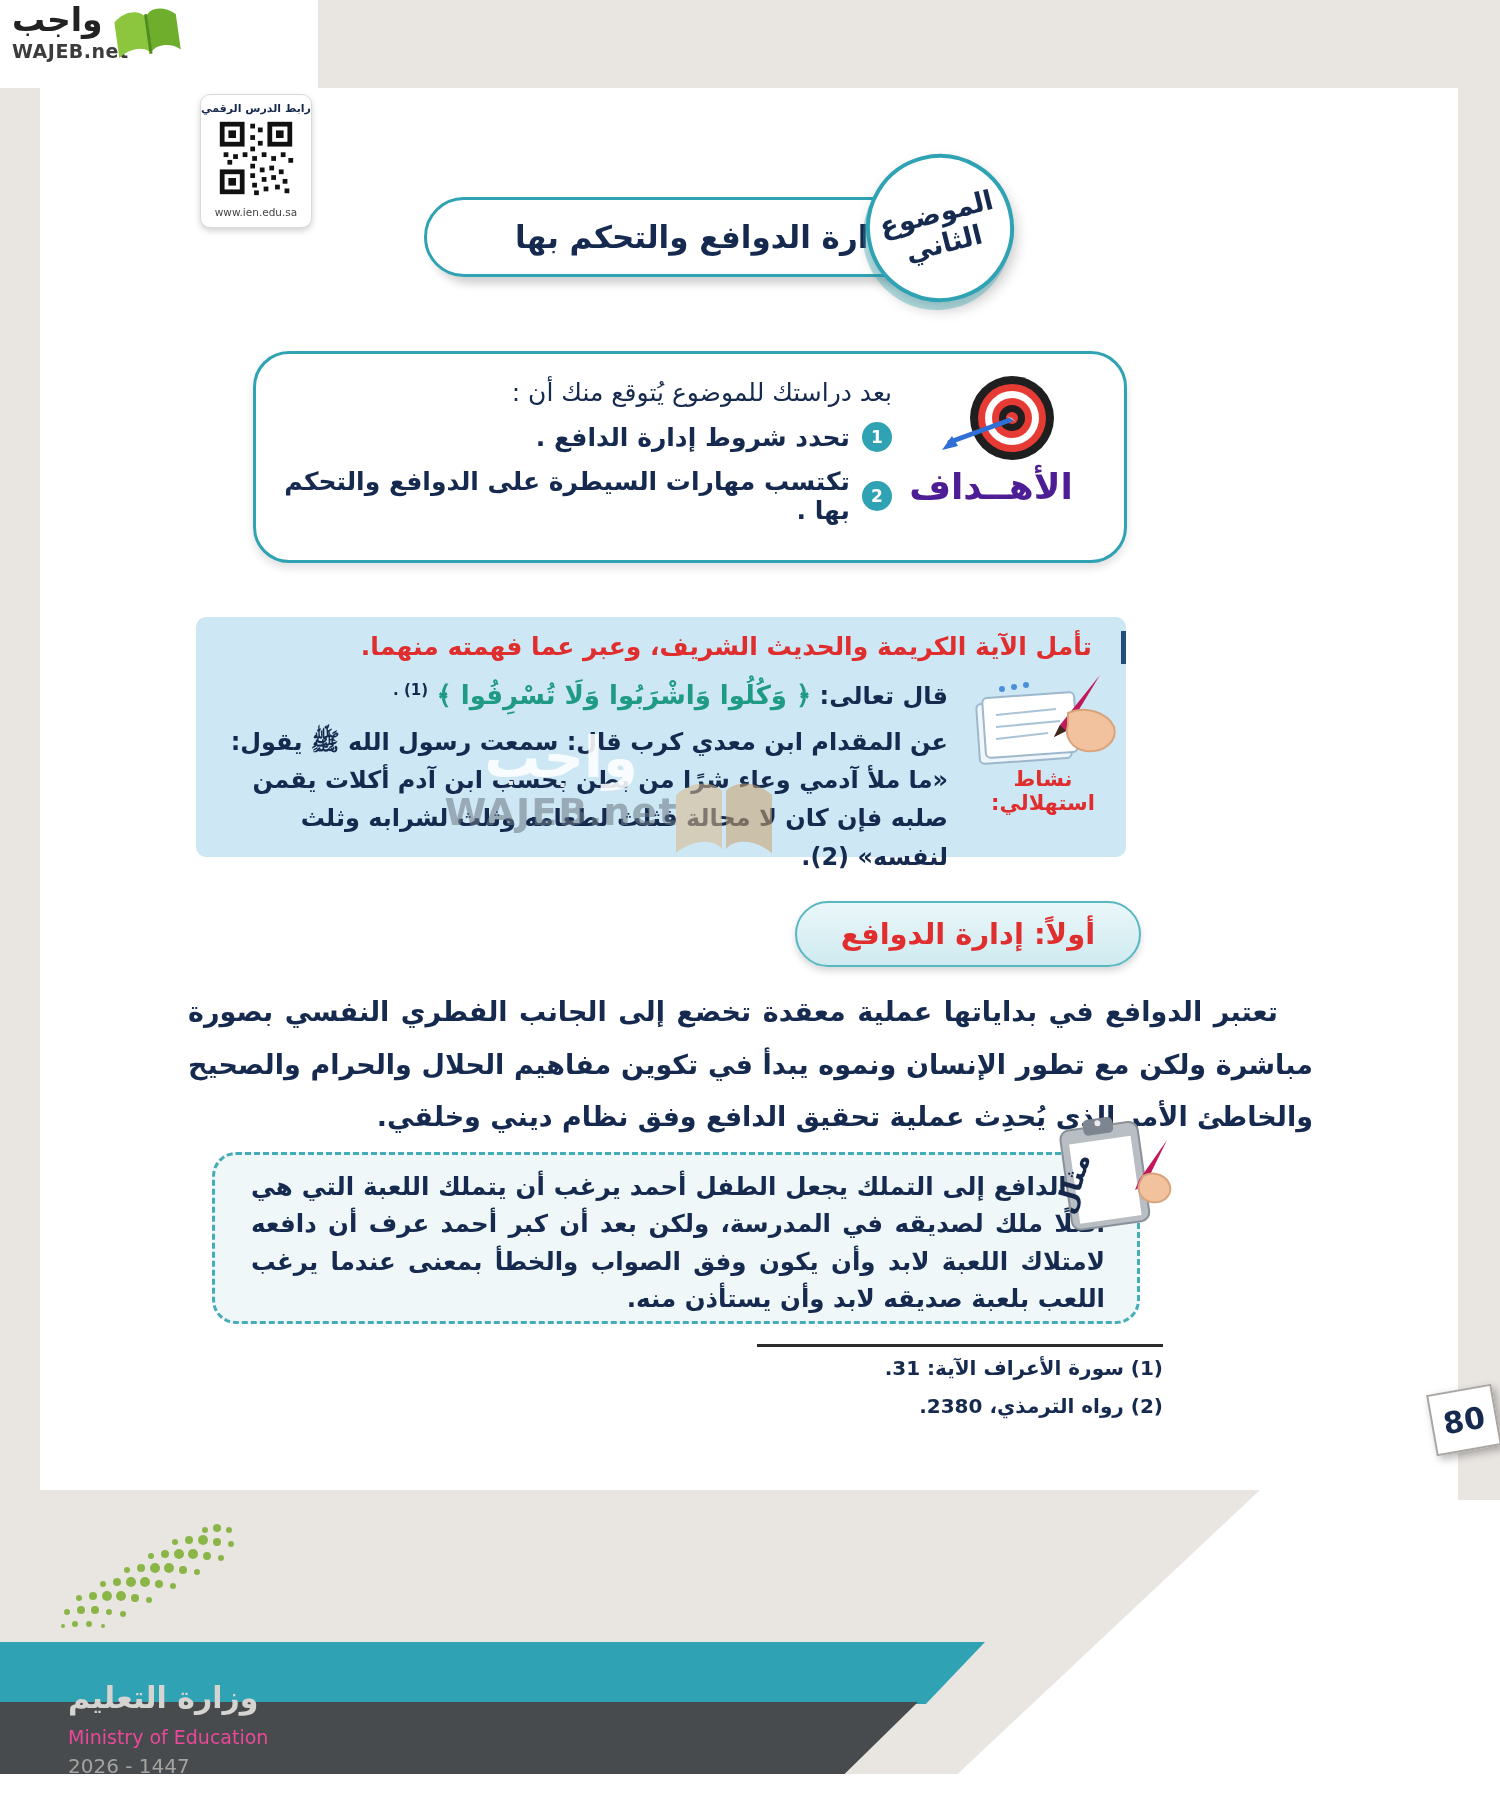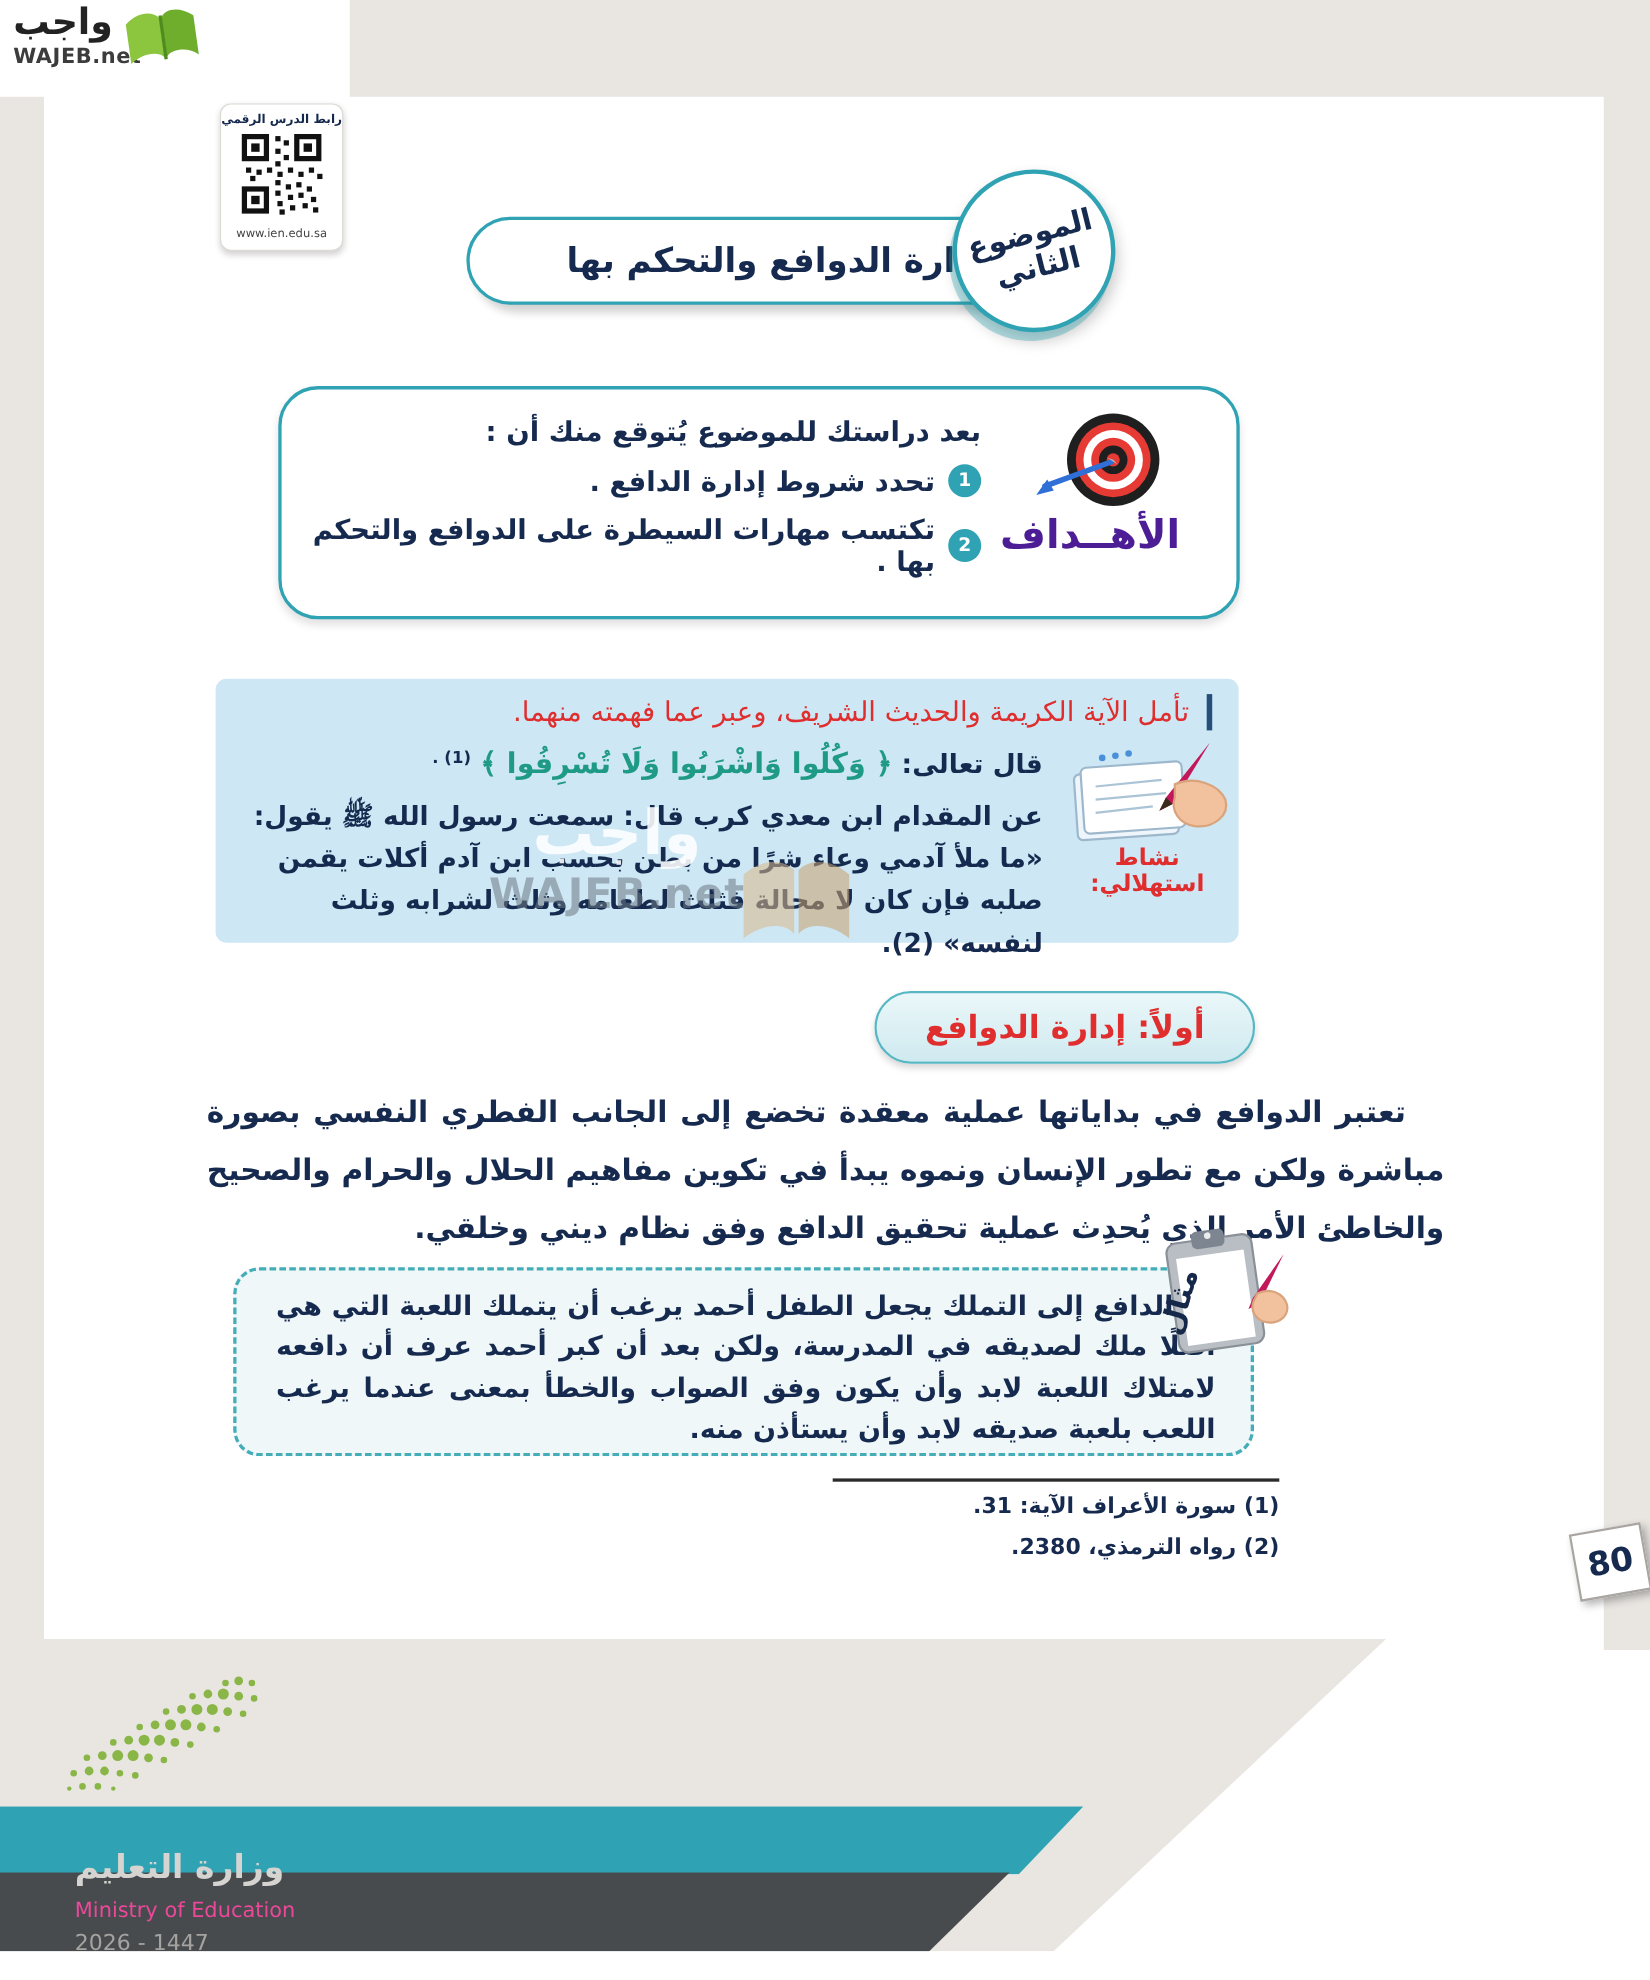--- a/index.html
+++ b/index.html
@@ -53,33 +53,33 @@
                 font-size:27px; line-height:1.15; }
 
   
   .objectives { left:253px; top:351px; width:874px; height:212px; background:#fff;
                 border:3px solid #2fa3b3; border-radius:36px;
                 box-shadow:0 5px 8px rgba(0,0,0,.12); z-index:3; }
   .dartboard { position:absolute; right:62px; top:18px; }
   .obj-heading { position:absolute; right:48px; top:112px; width:170px; text-align:center;
                  color:#4c1d95; font-size:36px; font-weight:bold; direction:rtl; }
   .obj-text { position:absolute; right:232px; top:24px; left:28px; direction:rtl; text-align:right; }
-  .obj-intro { font-size:25px; font-weight:bold; color:#152a4e; margin-bottom:15px; }
+  .obj-intro { font-size:25px; font-weight:normal; color:#152a4e; margin-bottom:15px; }
   .obj-item { display:flex; align-items:center; gap:12px; margin-bottom:15px; }
   .obj-num { flex:0 0 auto; width:30px; height:30px; border-radius:50%; background:#2fa3b3;
              color:#fff; font-size:17px; font-weight:bold;
              display:flex; align-items:center; justify-content:center; }
   .obj-item-text { font-size:25px; font-weight:bold; color:#152a4e; }
 
   
   .activity { left:196px; top:617px; width:930px; height:240px; background:#cde7f4;
               border-radius:10px; z-index:3; }
-  .act-prompt { position:absolute; top:14px; right:24px; direction:rtl; color:#e02d2d;
-                font-weight:normal; font-size:25px; border-right:5px solid #254e7a;
-                padding-right:16px; line-height:1.3; z-index:4; }
+  .act-prompt { position:absolute; top:14px; right:0; direction:rtl; color:#e02d2d;
+                font-weight:bold; font-size:25px; border-right:5px solid #254e7a;
+                padding-right:29px; line-height:1.3; z-index:4; }
   .act-icon { position:absolute; right:6px; top:50px; z-index:3; }
   .act-label { position:absolute; right:14px; top:150px; width:138px; text-align:center;
                color:#e02d2d; font-weight:bold; font-size:21px; direction:rtl; z-index:4; }
   .act-body { position:absolute; top:58px; right:178px; left:26px; direction:rtl;
               text-align:right; color:#152a4e; font-weight:bold; font-size:24px;
               line-height:1.6; z-index:3; }
   .quran { color:#1f9a84; font-size:26px;text-align:right; }
   .quran-ref { font-size:15px; vertical-align:super; color:#152a4e; }
   .hadith { display:block; margin-top:6px; }
   .wm { position:absolute; left:205px; top:108px; width:320px; text-align:center;

